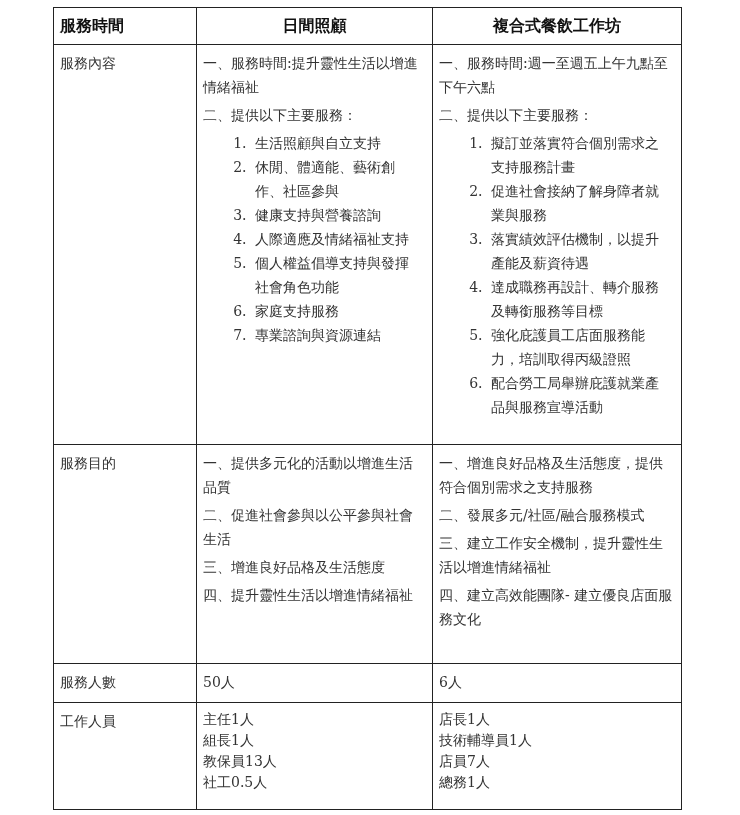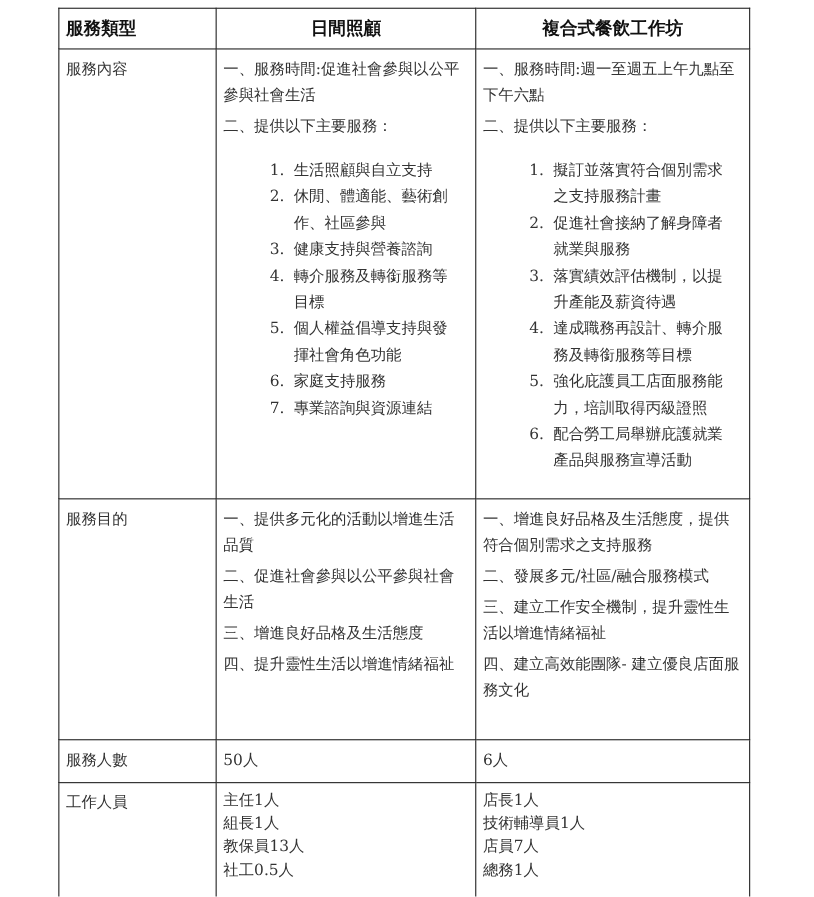--- a/index.html
+++ b/index.html
@@ -8,55 +8,55 @@
     table.svc { position: absolute; left: 53px; top: 7px; width: 628px;
                 border-collapse: collapse; table-layout: fixed; }
     table.svc td, table.svc th { border: 1.5px solid #222; vertical-align: top;
                 padding: 6px 6px 6px 6px; font-size: 14px; line-height: 24px; font-weight: normal; }
     col.c1 { width: 143px; } col.c2 { width: 236px; } col.c3 { width: 249px; }
     th { font-family: "DejaVu Sans", "Liberation Sans", sans-serif; font-weight: bold !important;
          color: #111; font-size: 16px !important; height: 24px; }
     th.h0 { text-align: left; }
     th.hc { text-align: center; }
     .para { margin: 0 0 4px 0; }
-    ol { margin: 16px; padding: 0 0 0 44px; }
+    ol { margin: 4px; padding: 0 0 0 44px; }
     ol li { padding-left: 4px; }
     .center { }
     .lines div { line-height: 21px; }
     tr.r-content td { height: 387px; }
     tr.r-goal td { height: 206px; }
     tr.r-count td { height: 26px; }
     tr.r-staff td { height: 94px; margin-left: 22px; }
   </style>
 </head>
 <body>
 
 <table class="svc">
   <colgroup>
       <col class="c1">
       <col class="c2">
       <col class="c3">
     </colgroup>
   <tbody>
       <tr>
-    <th class="h0">服務類型</th>
+    <th class="h0">服務時間</th>
     <th class="hc">日間照顧</th>
     <th class="hc">複合式餐飲工作坊</th>
   </tr>
 
   <tr class="r-content">
     <td>服務內容</td>
     <td>
-      <div class="para">一、服務時間:促進社會參與以公平參與社會生活</div>
+      <div class="para">一、服務時間:提升靈性生活以增進情緒福祉</div>
       <div class="para">二、提供以下主要服務：</div>
       <ol>
         <li>生活照顧與自立支持</li>
         <li>休閒、體適能、藝術創作、社區參與</li>
         <li>健康支持與營養諮詢</li>
-        <li>轉介服務及轉銜服務等目標</li>
+        <li>人際適應及情緒福祉支持</li>
         <li>個人權益倡導支持與發揮社會角色功能</li>
         <li>家庭支持服務</li>
         <li>專業諮詢與資源連結</li>
       </ol>
     </td>
     <td>
       <div class="para">一、服務時間:週一至週五上午九點至下午六點</div>
       <div class="para">二、提供以下主要服務：</div>
       <ol>
         <li>擬訂並落實符合個別需求之支持服務計畫</li>

